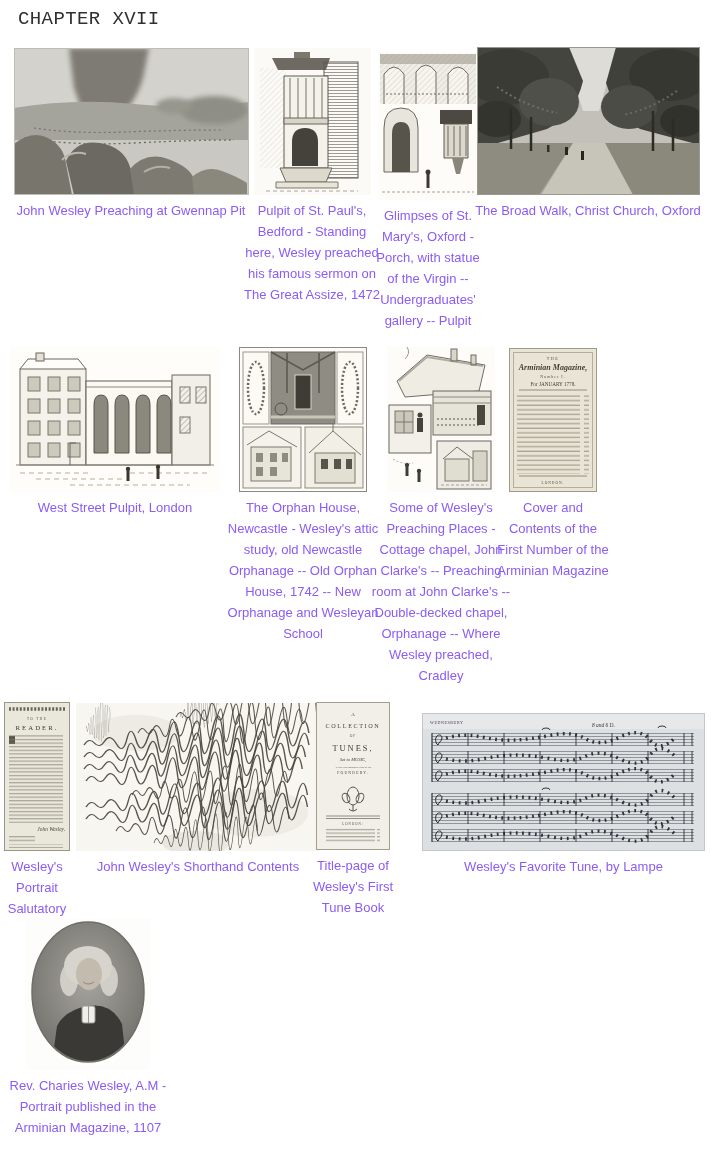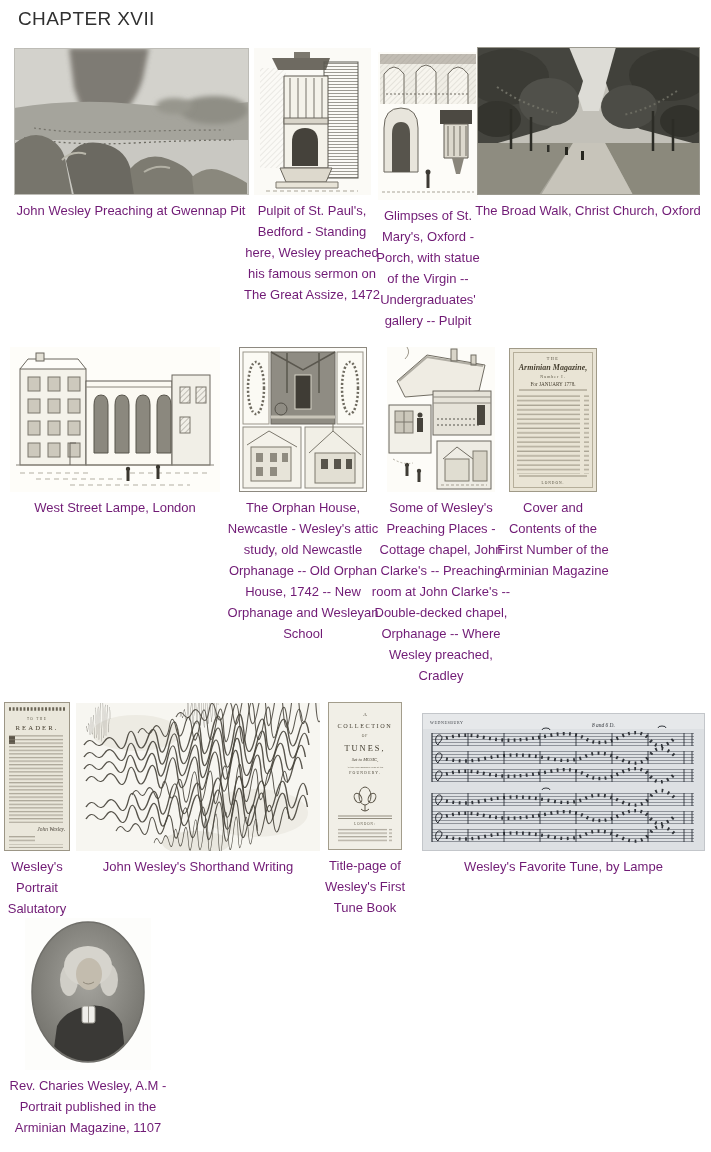--- a/index.html
+++ b/index.html
@@ -1,21 +1,21 @@
 <!DOCTYPE html>
 <html><head>
 <meta charset="utf-8">
 <style>
   html,body{margin:0;padding:0;background:#ffffff;}
   body{width:711px;height:1152px;position:relative;font-family:"Liberation Sans",sans-serif;overflow:hidden;}
-  .page-title{position:absolute;left:18px;top:8px;font-size:19px;font-weight:400;color:#303030;letter-spacing:.4px;}
+  .page-title{position:absolute;left:18px;top:8px;font-size:19px;font-weight:400;color:#303030;letter-spacing:.4px;font-family:Liberation Mono, monospace;}
   .cell{position:absolute;}
   .imgwrap{margin:0 auto;display:block;}
   .imgwrap svg{display:block;}
-  .cap{font-size:13px;line-height:21px;color:#701a75;text-align:center;margin-top:5px;}
+  .cap{font-size:13px;line-height:21px;color:#8b5cf6;text-align:center;margin-top:5px;}
   svg text{font-family:"Liberation Serif",serif;}
 </style>
 </head>
 <body>
 
 <svg width="0" height="0" style="position:absolute" aria-hidden="true">
   <defs>
     <filter id="soft" x="-40%" y="-40%" width="180%" height="180%">
         <feGaussianBlur stdDeviation="2.6"></feGaussianBlur>
       </filter>
@@ -183,21 +183,21 @@
       <rect x="170" y="70" width="10" height="16" fill="url(#hatch)" stroke="#7a766c"></rect>
       <path d="M6 118h198" stroke="#8a867c"></path>
       <path d="M10 126h70M26 132h90M60 138h120M120 126h80" stroke="#b3afa3" stroke-dasharray="5 4"></path>
       <circle cx="118" cy="122" r="2.2" fill="#3a372f"></circle>
         <rect x="116.5" y="124" width="3" height="10" fill="#3a372f"></rect>
       <circle cx="148" cy="120" r="2.2" fill="#3a372f"></circle>
         <rect x="146.5" y="122" width="3" height="10" fill="#3a372f"></rect>
       <path d="M60 118V96M60 96h6" stroke="#6b675e" fill="none"></path>
     </svg>
   </span>
-  <div class="cap">West Street Lampe, London</div>
+  <div class="cap">West Street Pulpit, London</div>
 </div>
 
 <div class="cell" style="left:218px;top:347px;width:170px">
   <span class="imgwrap" style="width:128px">
     <svg width="128" height="145" viewBox="0 0 128 145">
       <rect x=".5" y=".5" width="127" height="144" fill="#fdfcf8" stroke="#8d8980"></rect>
       <rect x="4" y="5" width="26" height="72" fill="#fbfaf4" stroke="#9a958a"></rect>
       <ellipse cx="17" cy="41" rx="8" ry="26" fill="none" stroke="#6f6b60" stroke-width="2.5" stroke-dasharray="2 2"></ellipse>
       <rect x="98" y="5" width="26" height="72" fill="#fbfaf4" stroke="#9a958a"></rect>
       <ellipse cx="111" cy="41" rx="8" ry="26" fill="none" stroke="#6f6b60" stroke-width="2.5" stroke-dasharray="2 2"></ellipse>
@@ -311,24 +311,24 @@
         <use href="#sq" transform="translate(10,78) scale(1.25 1)"></use>
         <use href="#sq" transform="translate(56,92) scale(.9 1)"></use>
         <use href="#sq" transform="translate(10,104) scale(1.28 1)"></use>
         <use href="#sq" transform="translate(10,116) scale(1.28 1)"></use>
         <use href="#sq" transform="translate(40,128) scale(1 1)"></use>
         <use href="#sq" transform="translate(78,140) scale(.6 1)"></use>
       </g>
       <use href="#sq" transform="translate(104,14) scale(.22 1)"></use>
     </svg>
   </span>
-  <div class="cap">John Wesley's Shorthand Writing</div>
-</div>
-
-<div class="cell" style="left:320px;top:702px;width:90px">
+  <div class="cap">John Wesley's Shorthand Contents</div>
+</div>
+
+<div class="cell" style="left:308px;top:702px;width:90px">
   <span class="imgwrap" style="width:74px">
     <svg width="74" height="148" viewBox="0 0 74 148">
       <rect x=".5" y=".5" width="73" height="147" fill="#f1efe7" stroke="#a39d8c"></rect>
       <text x="37" y="14" text-anchor="middle" font-size="5" fill="#4a4437">A</text>
       <text x="37" y="26" text-anchor="middle" font-size="6.2" letter-spacing="1.6" fill="#4a4437">COLLECTION</text>
       <text x="37" y="35" text-anchor="middle" font-size="3.6" letter-spacing="1" fill="#5a5444">OF</text>
       <text x="37" y="49" text-anchor="middle" font-size="8.4" letter-spacing="2" fill="#3f392c">TUNES,</text>
       <text x="37" y="59" text-anchor="middle" font-size="4.6" font-style="italic" fill="#4a4437">Set to MUSIC,</text>
       <text x="37" y="66" text-anchor="middle" font-size="2.7" font-style="italic" fill="#6a6455">As they are commonly sung at the</text>
       <text x="37" y="72" text-anchor="middle" font-size="3.8" letter-spacing="1.2" fill="#4a4437">FOUNDERY.</text>

